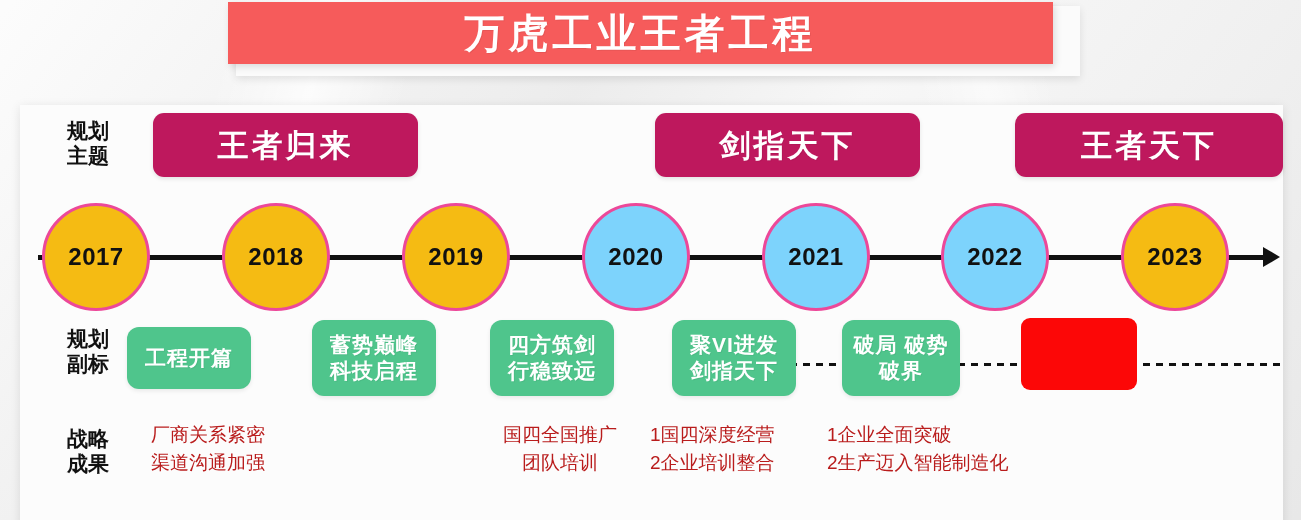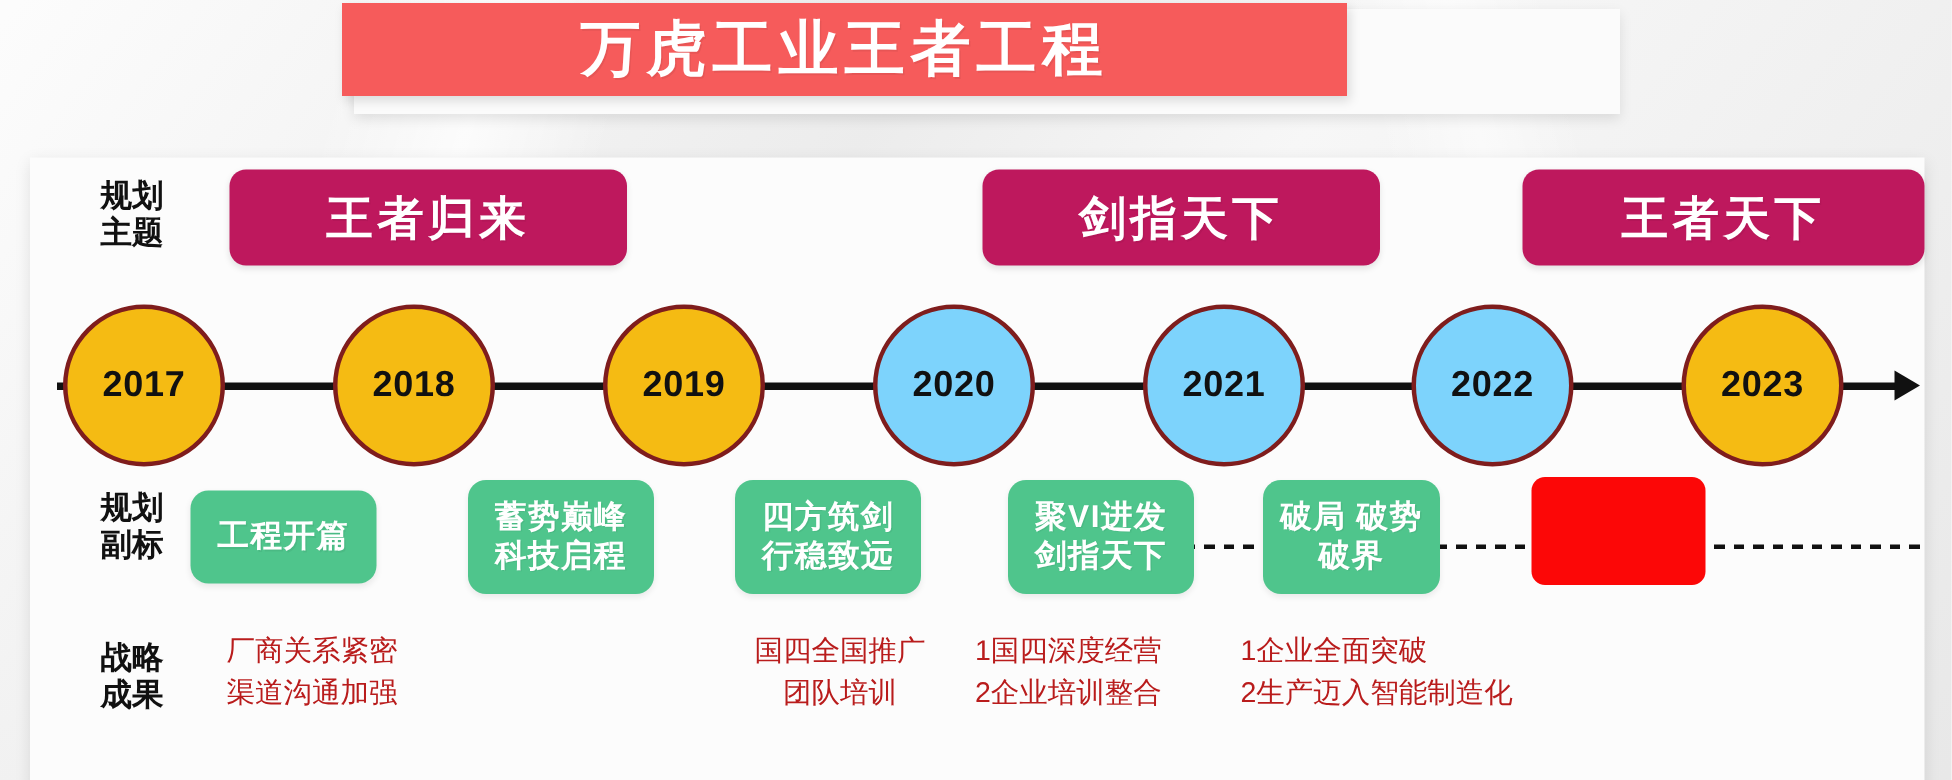--- a/index.html
+++ b/index.html
@@ -49,21 +49,21 @@
     top: 6px;
     width: 844px;
     height: 70px;
     background: #fbfbfb;
     box-shadow: 0 3px 8px rgba(0,0,0,0.10);
   }
   .title-banner {
     position: absolute;
     left: 228px;
     top: 2px;
-    width: 670px;
+    width: 825px;
     height: 62px;
     background: #f65b5b;
     display: flex;
     align-items: center;
     justify-content: center;
     box-shadow: 2px 3px 7px rgba(0,0,0,0.13);
   }
   .title-text {
     color: #ffffff;
     font-size: 40px;
@@ -143,21 +143,21 @@
     border-left: 17px solid #111;
   }
 
   
   .year-circle {
     position: absolute;
     top: 98px;
     width: 108px;
     height: 108px;
     border-radius: 50%;
-    border: 3px solid #7f1d1d;
+    border: 3px solid #ec4899;
     display: flex;
     align-items: center;
     justify-content: center;
     z-index: 3;
   }
   .year-circle span {
     font-size: 24px;
     font-weight: bold;
     color: #111;
     letter-spacing: 0.5px;

